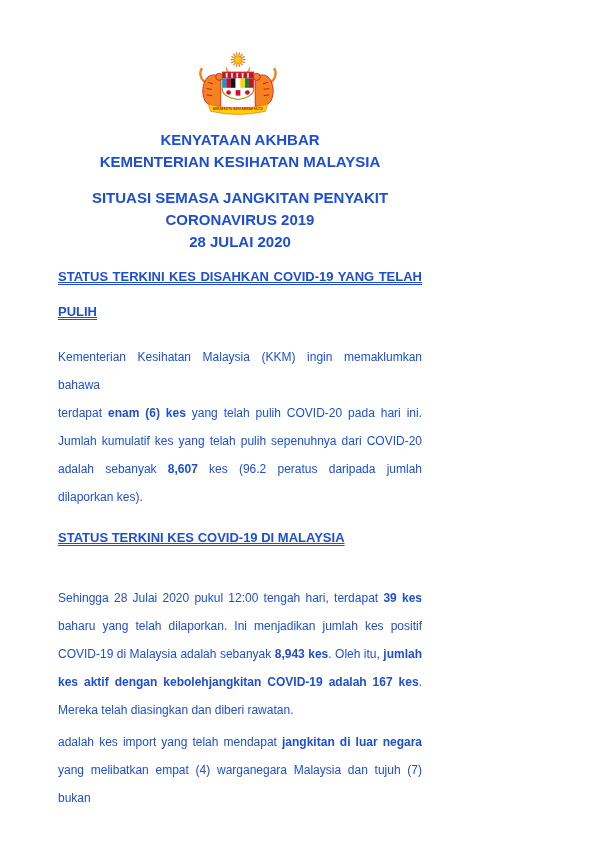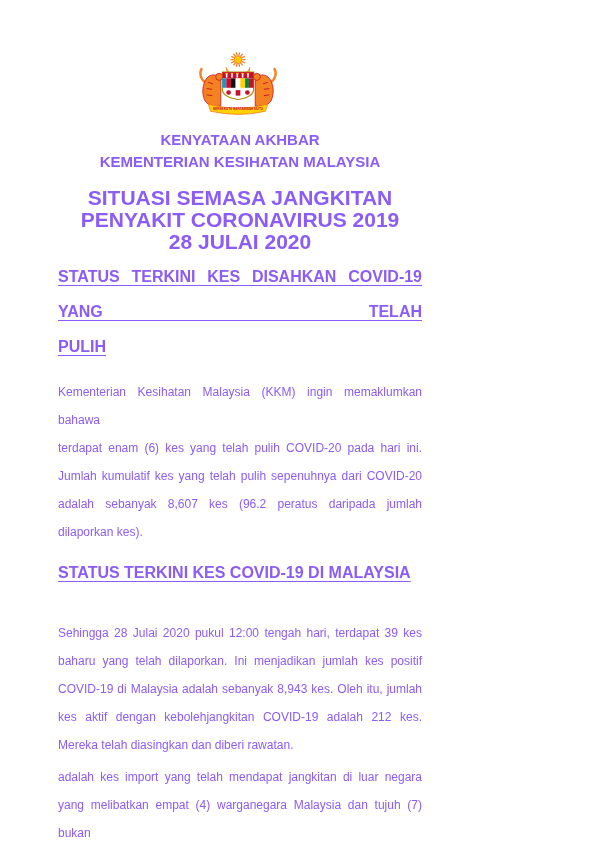--- a/index.html
+++ b/index.html
@@ -2,63 +2,64 @@
 <html><head>
 <meta charset="utf-8">
 <style>
   html,body { margin:0; padding:0; background:#ffffff; }
   .page {
     position:relative;
     width:475px; height:847px;
     background:#ffffff;
     overflow:hidden;
     font-family:"Liberation Sans", sans-serif;
-    color:#8b5cf6;
+    color:#1d4ed8;
   }
   .content { margin-left:58px; margin-right:53px; }
 
   .logo-wrap { margin-top:51px; text-align:center; }
   .logo-wrap svg { display:inline-block; }
   .logo-wrap text { font-family:"Liberation Sans", sans-serif; font-weight:bold; }
 
   .header-block {
     margin-top:2px;
     text-align:center;
     font-weight:bold;
     font-size:15px;
     line-height:22px;
   }
   .title-block {
     margin-top:14px;
     text-align:center;
     font-weight:bold;
-    font-size:21px;
+    font-size:15px;
     line-height:22px;
   }
 
   .heading {
     font-weight:bold;
-    font-size:16px;
+    font-size:13px;
     line-height:35px;
+    text-decoration:underline;
   }
   .heading .pline {
     text-decoration:underline;
     text-underline-offset:3px;
   }
   .heading-1 { margin-top:6px; }
   .heading-2 { margin-top:13px; line-height:28px; }
 
   .para { font-size:12px; line-height:28px; }
   .para-1 { margin-top:14px; }
   .para-2 { margin-top:32px; }
   .para-3 { margin-top:4px; }
 
   .pline { text-align:justify; text-align-last:justify; white-space:normal; }
   .pline.end { text-align-last:left; }
-  .b { font-weight:normal; }
+  .b { font-weight:bold; }
 </style>
 </head>
 <body>
 
 <div class="page">
 
   <div class="logo-wrap">
     <svg width="94" height="72" viewBox="0 0 120 92">
 
       <g stroke="#F47B20" stroke-width="1.6">
@@ -157,21 +158,21 @@
       </div>
 
     <div class="heading heading-2">
         <div class="pline end"><span>STATUS TERKINI KES COVID-19 DI MALAYSIA</span></div>
       </div>
 
     <div class="para para-2">
         <div class="pline"><span>Sehingga 28 Julai 2020 pukul 12:00 tengah hari, terdapat </span><span class="b">39 kes</span></div>
         <div class="pline"><span>baharu yang telah dilaporkan. Ini menjadikan jumlah kes positif</span></div>
         <div class="pline"><span>COVID-19 di Malaysia adalah sebanyak </span><span class="b">8,943 kes</span><span>. Oleh itu, </span><span class="b">jumlah</span></div>
-        <div class="pline"><span class="b">kes aktif dengan kebolehjangkitan COVID-19 adalah 212 kes</span><span>.</span></div>
+        <div class="pline"><span class="b">kes aktif dengan kebolehjangkitan COVID-19 adalah 167 kes</span><span>.</span></div>
         <div class="pline end"><span>Mereka telah diasingkan dan diberi rawatan.</span></div>
       </div>
 
     <div class="para para-3">
         <div class="pline"><span>adalah kes import yang telah mendapat </span><span class="b">jangkitan di luar negara</span></div>
         <div class="pline"><span>yang melibatkan empat (4) warganegara Malaysia dan tujuh (7) bukan</span></div>
       </div>
 
   </div>
 </div>

